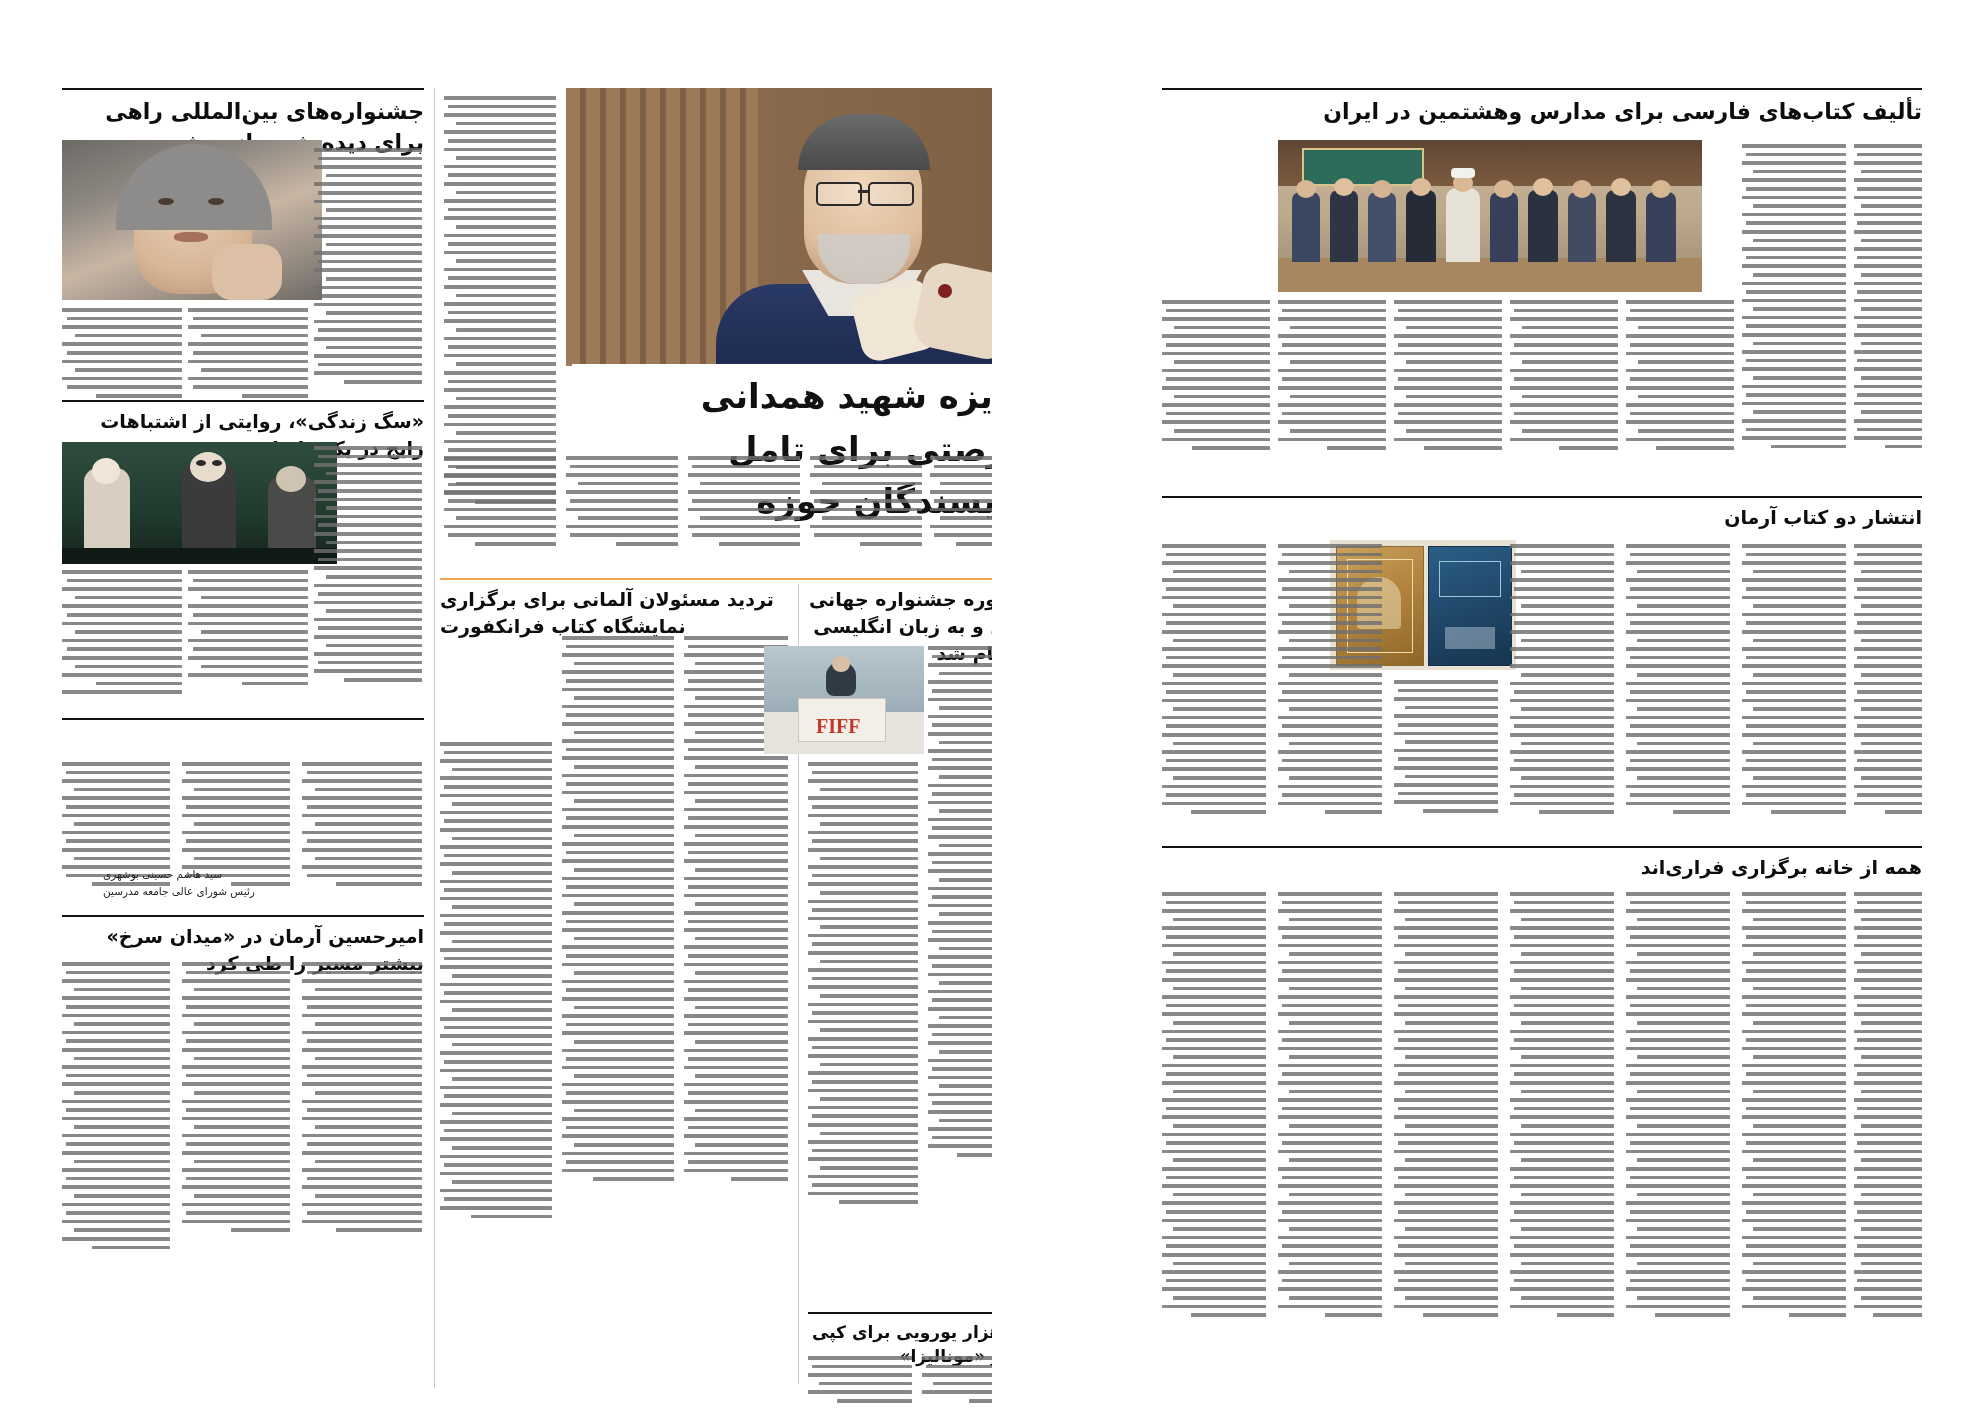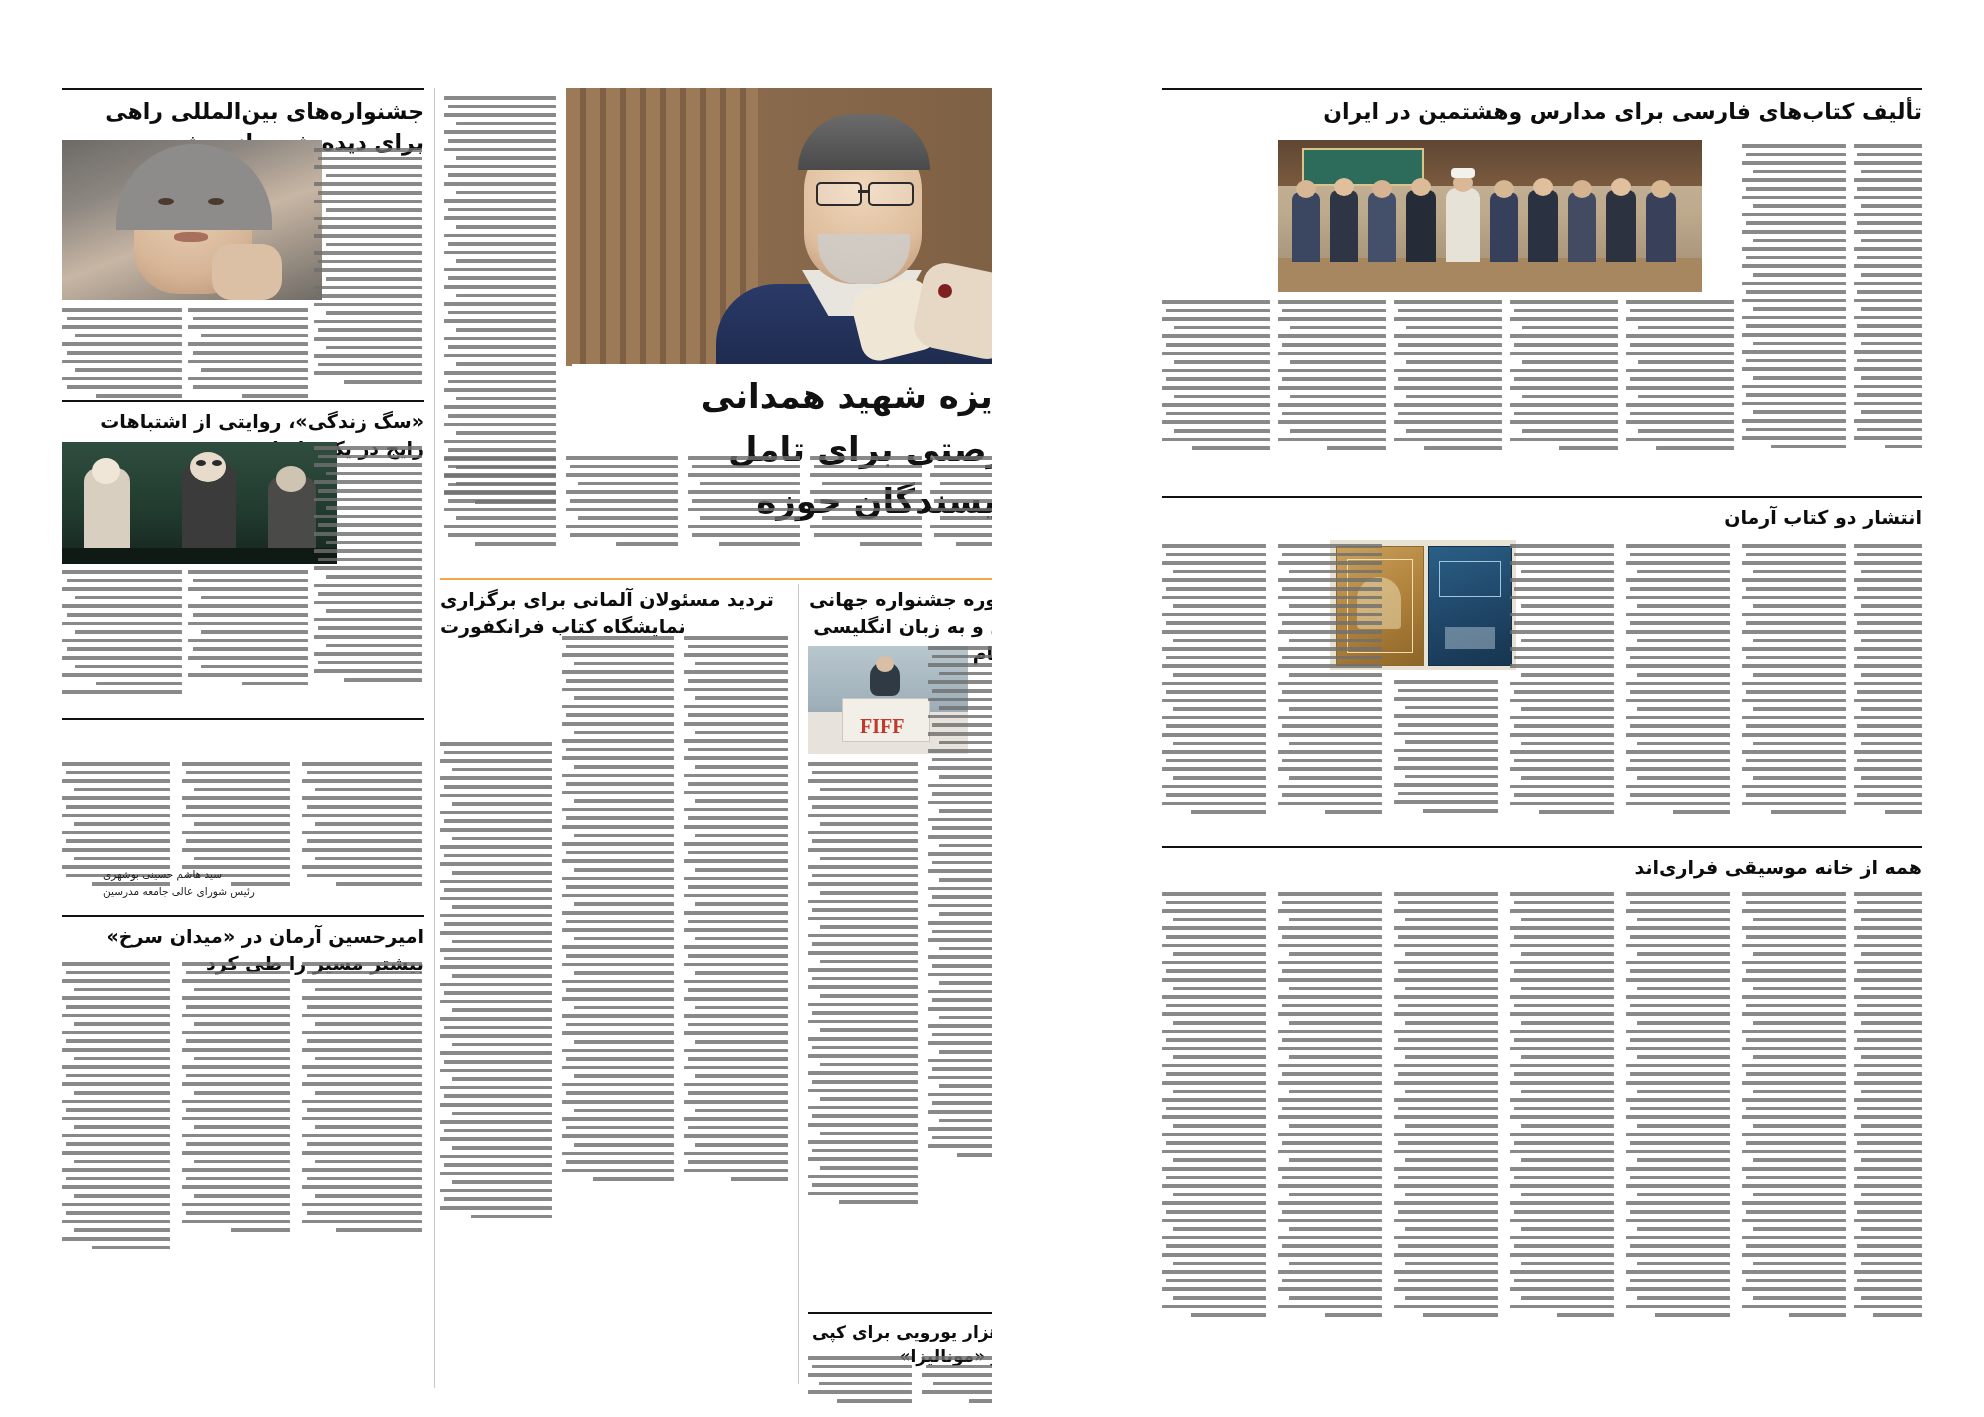--- a/index.html
+++ b/index.html
@@ -828,21 +828,21 @@
     <div class="ln s1"></div>
       <div class="ln s2"></div>
       <div class="ln s1"></div>
       <div class="ln s5"></div>
   </div>
 
   <div class="vrule" style="left:798px;top:584px;height:800px;"></div>
 
   <div class="headline h-md" style="left:808px;top:586px;width:334px;text-align:center;">سی‌وهشتمین دوره جشنواره جهانی فیلم فجر آنلاین و به زبان انگلیسی تمام شد</div>
 
-  <div class="photo" style="left:808px;top:646px;width:160px;height:108px;
+  <div class="photo" style="left:764px;top:646px;width:160px;height:108px;
               background:linear-gradient(180deg,#b9c7ce 0%,#9fb0ba 55%,#7d9099 100%);">
     <div style="position:absolute;left:0;bottom:0;width:100%;height:42px;background:#e7e3dc;"></div>
     <div style="position:absolute;left:34px;bottom:12px;width:86px;height:42px;background:#f2efe9;border:1px solid #cdc7bd;"></div>
     <div style="position:absolute;left:62px;top:16px;width:30px;height:34px;border-radius:14px 14px 8px 8px;background:#2f3a44;"></div>
     <div style="position:absolute;left:68px;top:10px;width:18px;height:16px;border-radius:50%;background:#d9bfa5;"></div>
     <div class="fiff-label" style="left:52px;bottom:16px;">FIFF</div>
   </div>
 
   <div class="col dense" style="left:808px;top:762px;width:110px;height:540px;">
     <div class="ln s1"></div>
@@ -1500,21 +1500,21 @@
         <div class="ln s1"></div>
         <div class="ln s3"></div>
       <div class="ln s1"></div>
         <div class="ln s2"></div>
         <div class="ln s1"></div>
         <div class="ln s5"></div>
     </div>
 
     <div class="rule" style="left:170px;top:846px;width:760px;"></div>
 
-    <div class="headline h-md" style="left:170px;top:854px;width:760px;">همه از خانه موسیقی فراری‌اند</div>
+    <div class="headline h-md" style="left:170px;top:854px;width:760px;">همه از خانه برگزاری فراری‌اند</div>
 
     <div class="col dense" style="left:170px;top:892px;width:104px;height:500px;">
       <div class="ln s1"></div>
         <div class="ln s2"></div>
         <div class="ln s1"></div>
         <div class="ln s3"></div>
       <div class="ln s1"></div>
         <div class="ln s2"></div>
         <div class="ln s1"></div>
         <div class="ln s3"></div>

